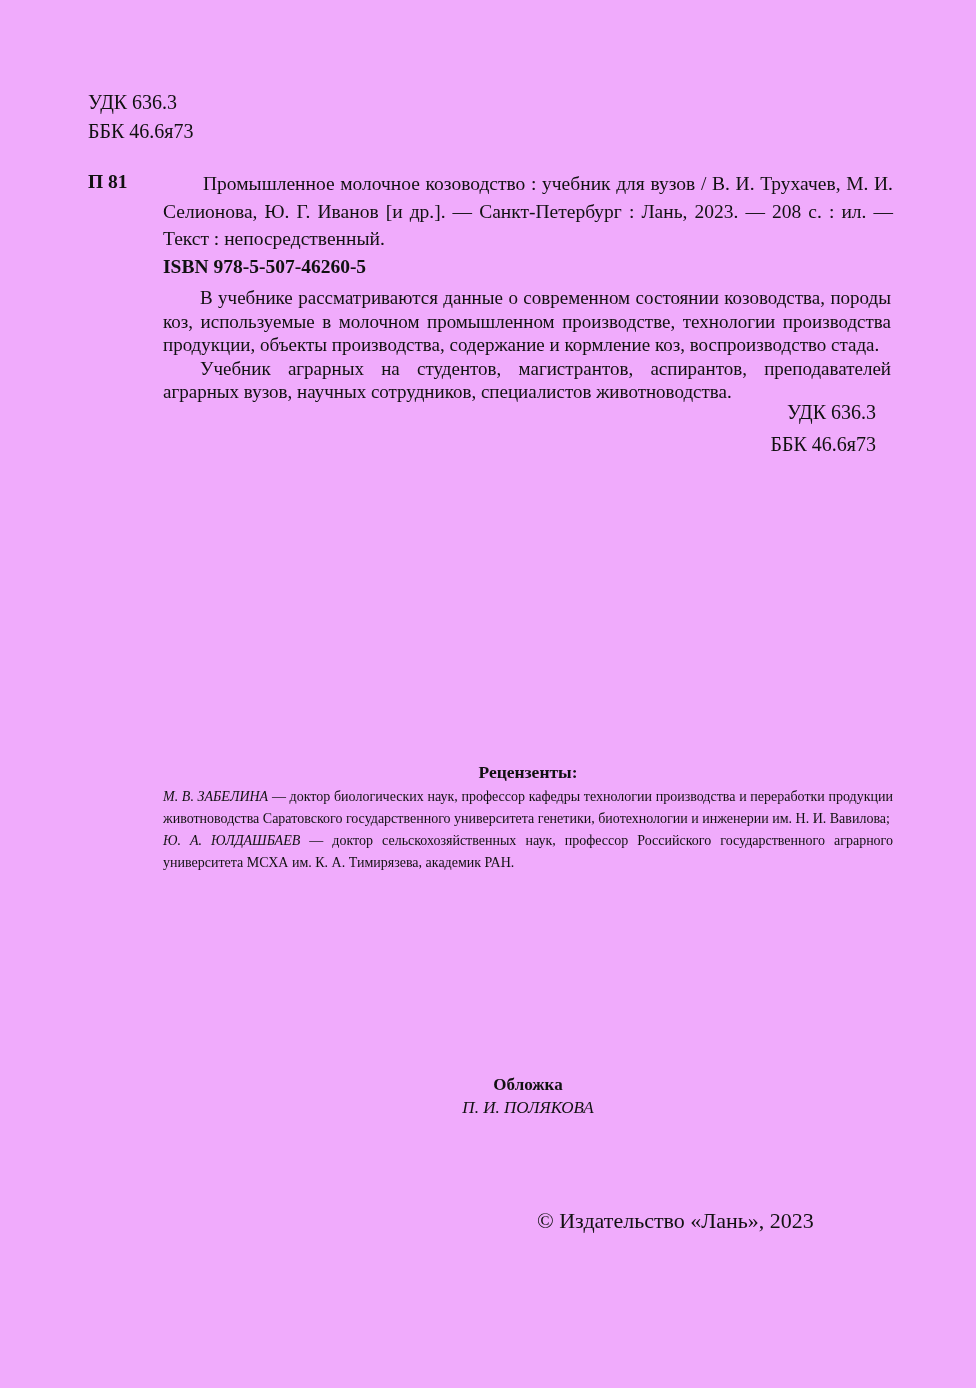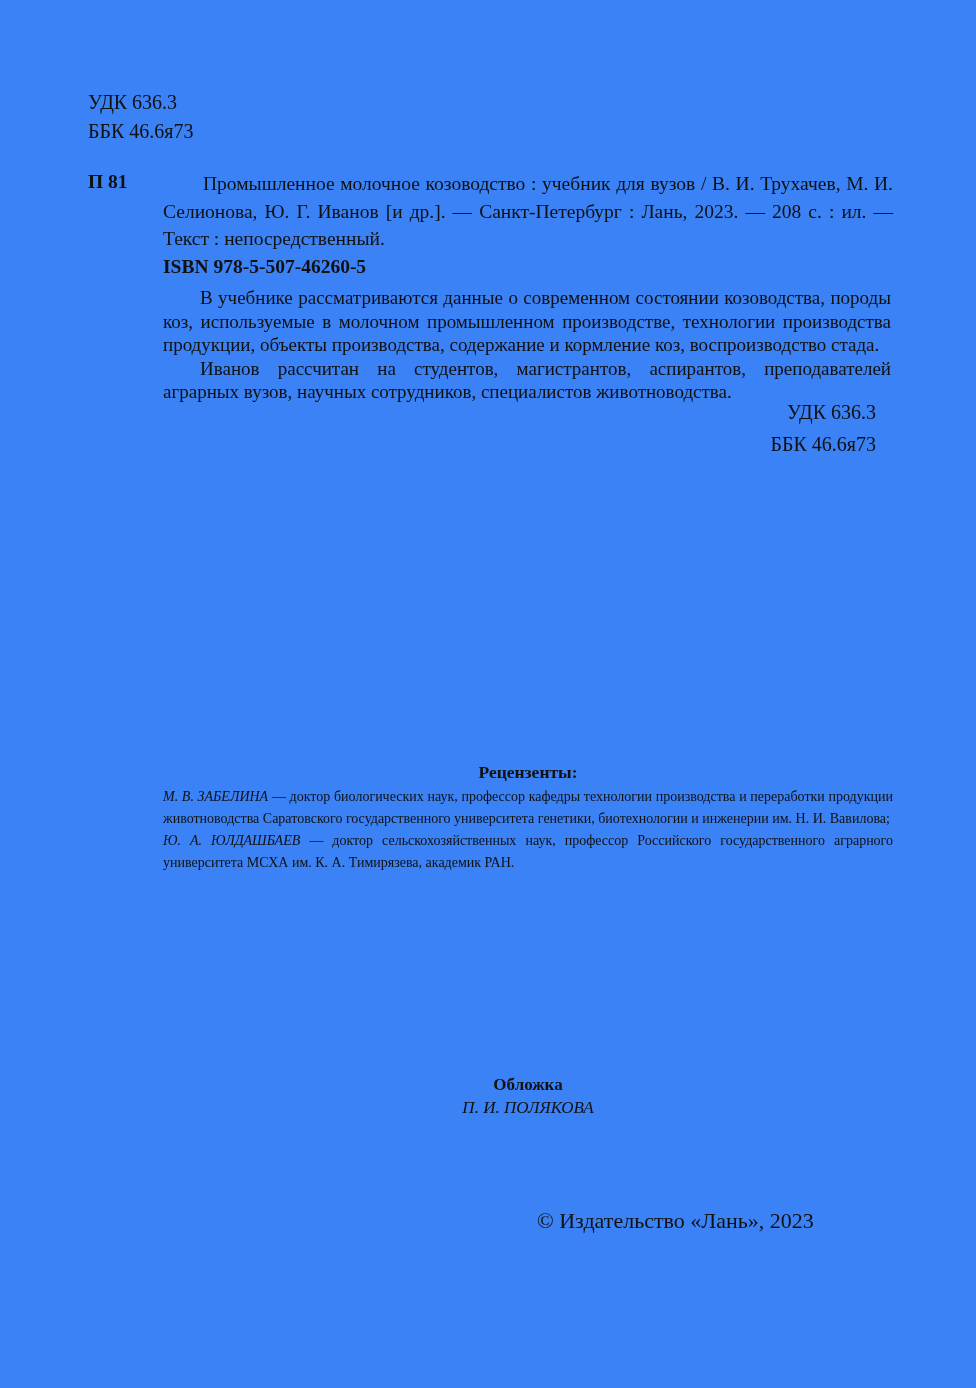--- a/index.html
+++ b/index.html
@@ -1,20 +1,20 @@
 <!DOCTYPE html>
 <html><head>
 <meta charset="utf-8">
 <style>
   html, body { margin: 0; padding: 0; background: #ffffff; }
   .page {
     position: relative;
     width: 976px;
     height: 1388px;
-    background: #3b82f6;
+    background: #f0abfc;
     color: #111;
     font-family: "Liberation Serif", "DejaVu Serif", serif;
     overflow: hidden;
   }
   .abs { position: absolute; }
   p { margin: 0; }
 
   .codes-top {
     left: 88px; top: 88px;
     font-size: 20px; line-height: 29px;
@@ -91,21 +91,21 @@
   </div>
 
   <div class="abs author-sign">П 81</div>
 
   <p class="abs bib">Промышленное молочное козоводство : учебник для вузов / В. И. Трухачев, М. И. Селионова, Ю. Г. Иванов [и др.]. — Санкт-Петербург : Лань, 2023. — 208 с. : ил. — Текст : непосредственный.</p>
 
   <div class="abs isbn">ISBN 978-5-507-46260-5</div>
 
   <div class="abs annotation">
     <p>В учебнике рассматриваются данные о современном состоянии козоводства, породы коз, используемые в молочном промышленном производстве, технологии производства продукции, объекты производства, содержание и кормление коз, воспроизводство стада.</p>
-    <p>Иванов рассчитан на студентов, магистрантов, аспирантов, преподавателей аграрных вузов, научных сотрудников, специалистов животноводства.</p>
+    <p>Учебник аграрных на студентов, магистрантов, аспирантов, преподавателей аграрных вузов, научных сотрудников, специалистов животноводства.</p>
   </div>
 
   <div class="abs codes-right">
     <div>УДК 636.3</div>
     <div>ББК 46.6я73</div>
   </div>
 
   <div class="abs reviewers-heading">Рецензенты:</div>
 
   <div class="abs reviewers">

